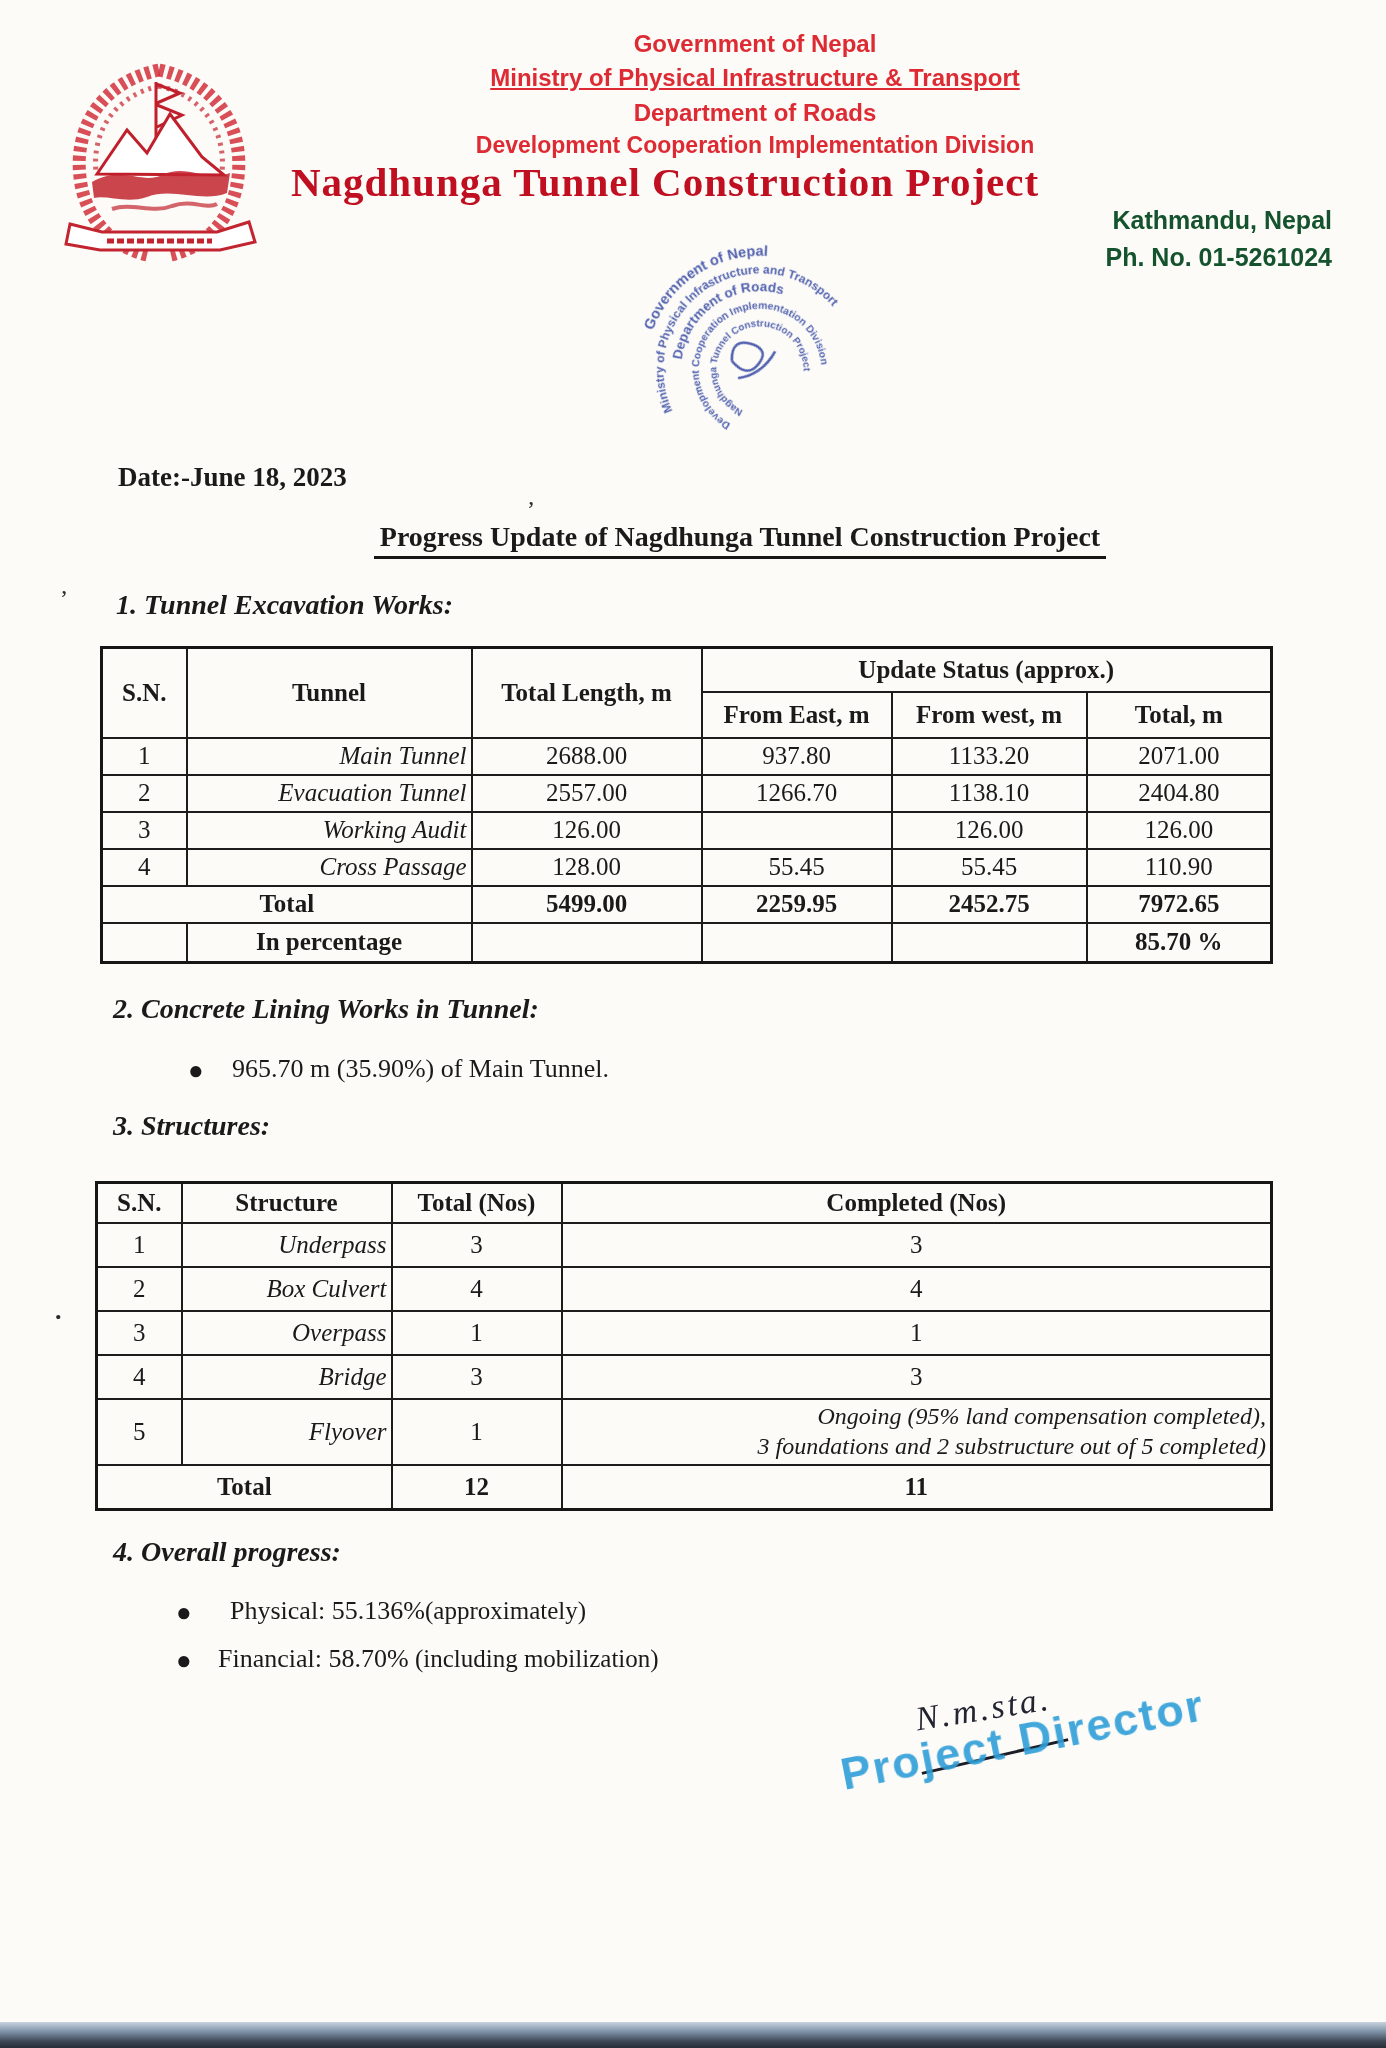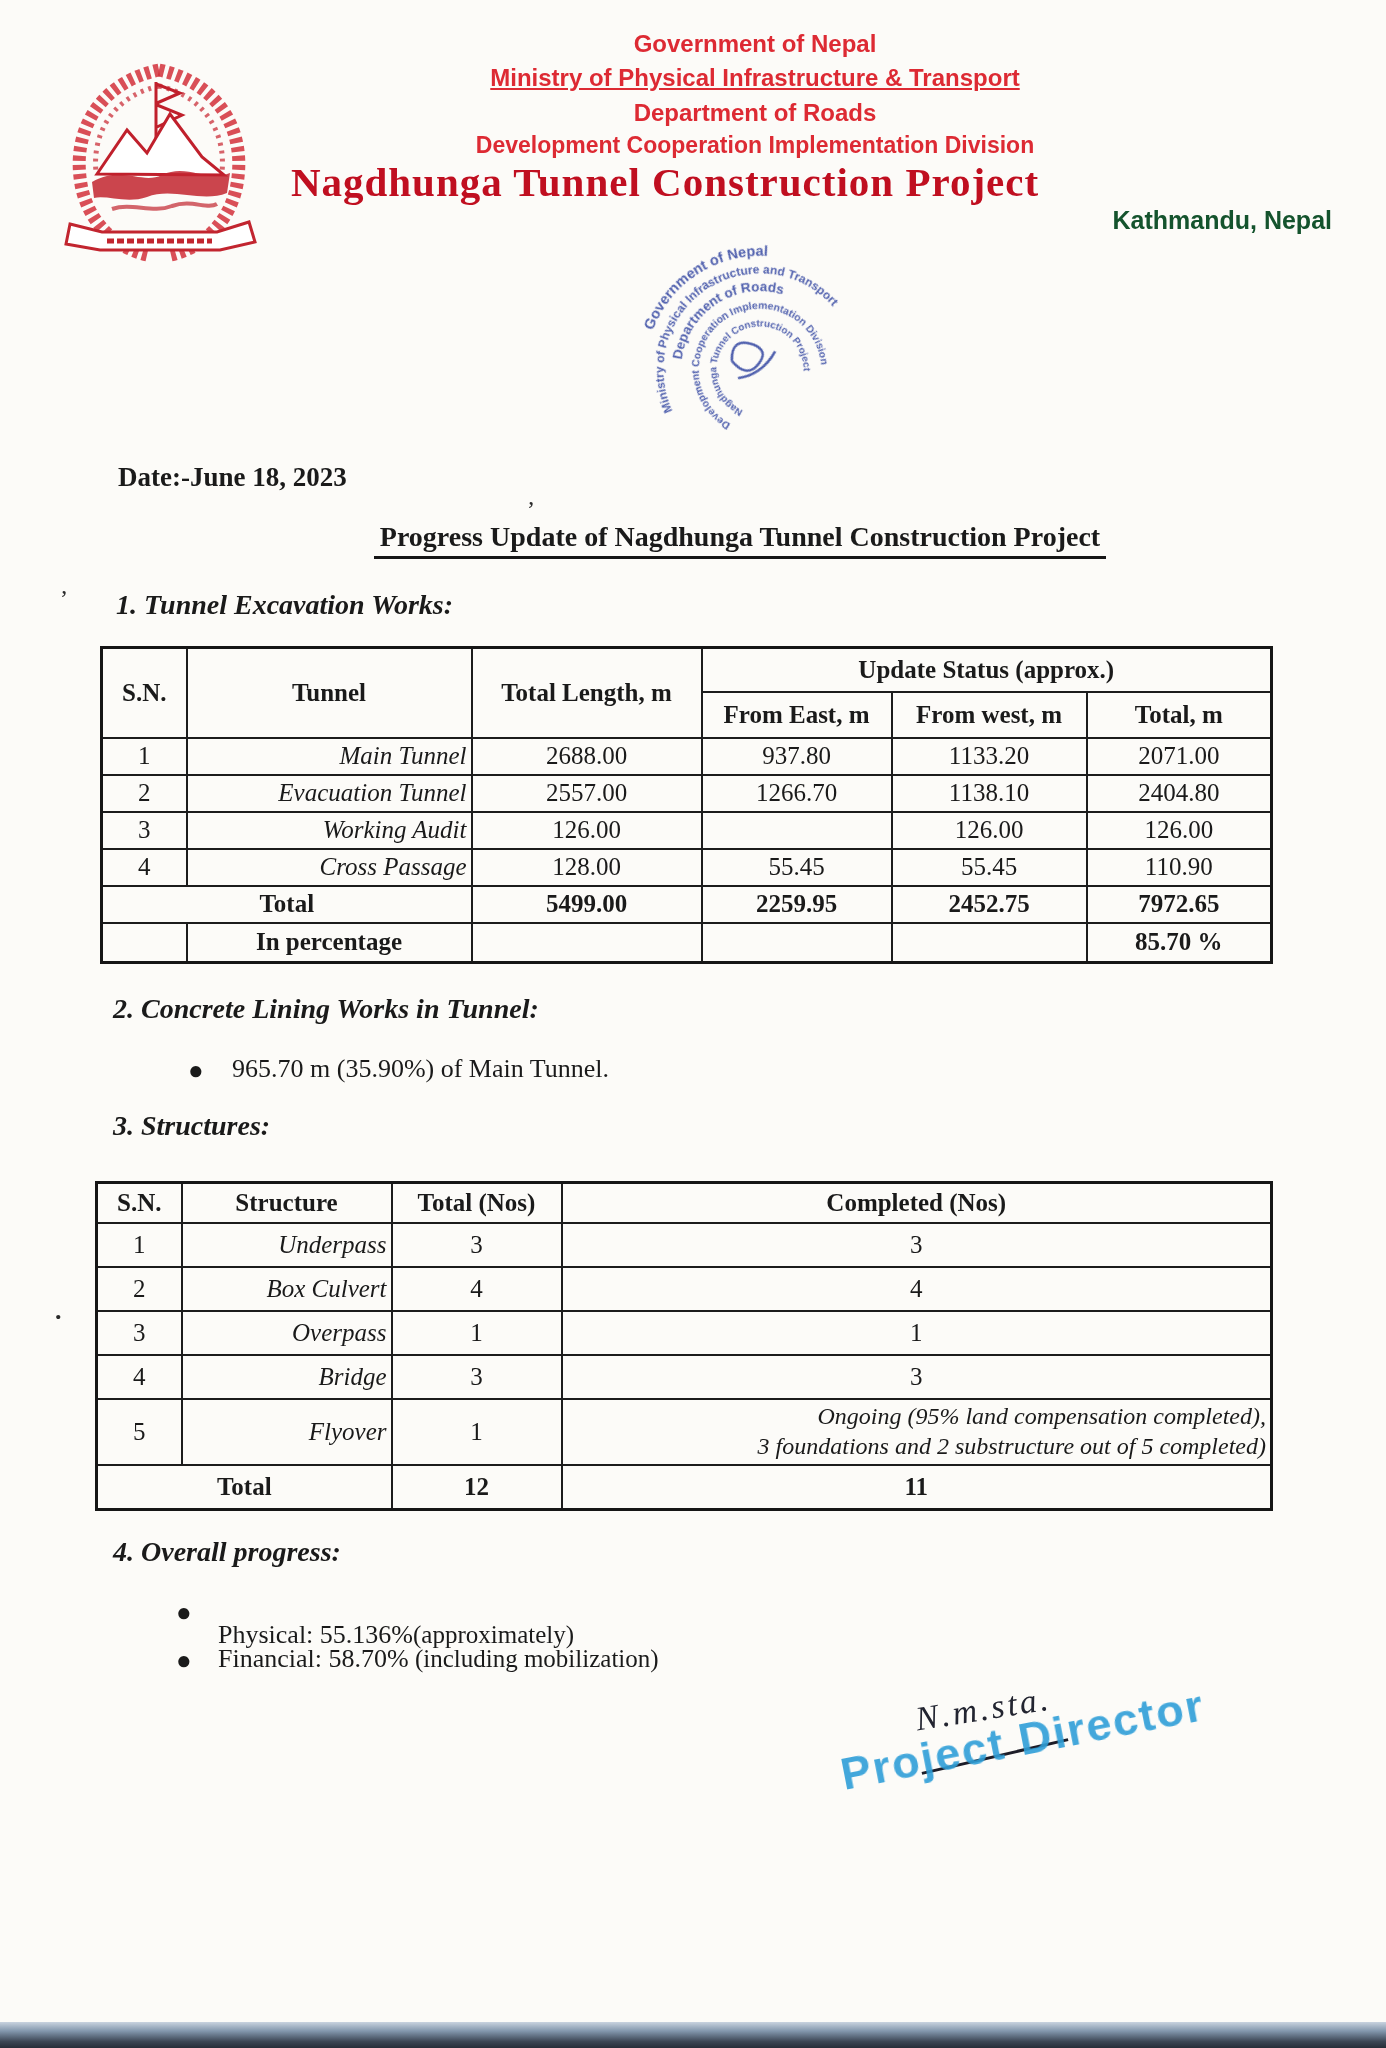--- a/index.html
+++ b/index.html
@@ -68,20 +68,21 @@
     <path d="M18,172 L50,180 L165,180 L197,170 L203,190 L168,198 L48,198 L14,192 Z" fill="#fff" stroke="#c2252f" stroke-width="3"></path>
     <path d="M55,189 L160,189" stroke="#c2252f" stroke-width="5" stroke-dasharray="7 3"></path>
   </svg>
 
   <div class="abs red-line" style="top:30px;font-size:24px;">Government of Nepal</div>
   <div class="abs red-line" style="top:64px;font-size:24px;text-decoration:underline;">Ministry of Physical Infrastructure &amp; Transport</div>
   <div class="abs red-line" style="top:99px;font-size:24px;">Department of Roads</div>
   <div class="abs red-line" style="top:132px;font-size:23px;">Development Cooperation Implementation Division</div>
   <div class="abs project-line" style="top:158px;">Nagdhunga Tunnel Construction Project</div>
   <div class="abs contact" style="top:206px;">Kathmandu, Nepal</div>
+  <div class="abs contact" style="top:243px;">Ph. No. 01-5261024</div>
 
   <svg class="abs round-stamp" viewBox="0 0 260 260">
     <defs>
       <path id="arc1" d="M 20,130 A 110,110 0 0 1 240,130" fill="none"></path>
       <path id="arc2" d="M 37,130 A 93,93 0 0 1 223,130" fill="none"></path>
       <path id="arc3" d="M 54,130 A 76,76 0 0 1 206,130" fill="none"></path>
       <path id="arc4" d="M 78.9,159.5 A 59,59 0 1 1 181.1,159.5" fill="none"></path>
       <path id="arc5" d="M 97.8,157 A 42,42 0 1 1 162.2,157" fill="none"></path>
     </defs>
     <text font-size="14"><textPath href="#arc1" startOffset="50%" text-anchor="middle">Government of Nepal</textPath></text>
@@ -224,21 +225,21 @@
     <tr class="bold" style="height:45px;">
       <td colspan="2">Total</td>
       <td>12</td>
       <td>11</td>
     </tr>
   </tbody>
     </table>
 
   <div class="abs sec-head" style="left:113px;top:1536px;">4. Overall progress:</div>
   <div class="abs bullet-dot" style="left:176px;top:1598px;">●</div>
-  <div class="abs" style="left:218px;top:1596px;margin-top:24px;">
+  <div class="abs" style="left:230px;top:1596px;">
     <span class="b-strong">Physical: 55.136%</span><span class="b-rest">(approximately)</span>
   </div>
   <div class="abs bullet-dot" style="left:176px;top:1646px;">●</div>
   <div class="abs" style="left:218px;top:1644px;">
     <span class="b-strong">Financial: 58.70%</span><span class="b-rest"> (including mobilization)</span>
   </div>
 
   <div class="abs handwriting">N.m.sta.</div>
   <div class="abs sig-line"></div>
   <div class="abs director-stamp">Project Director</div>

